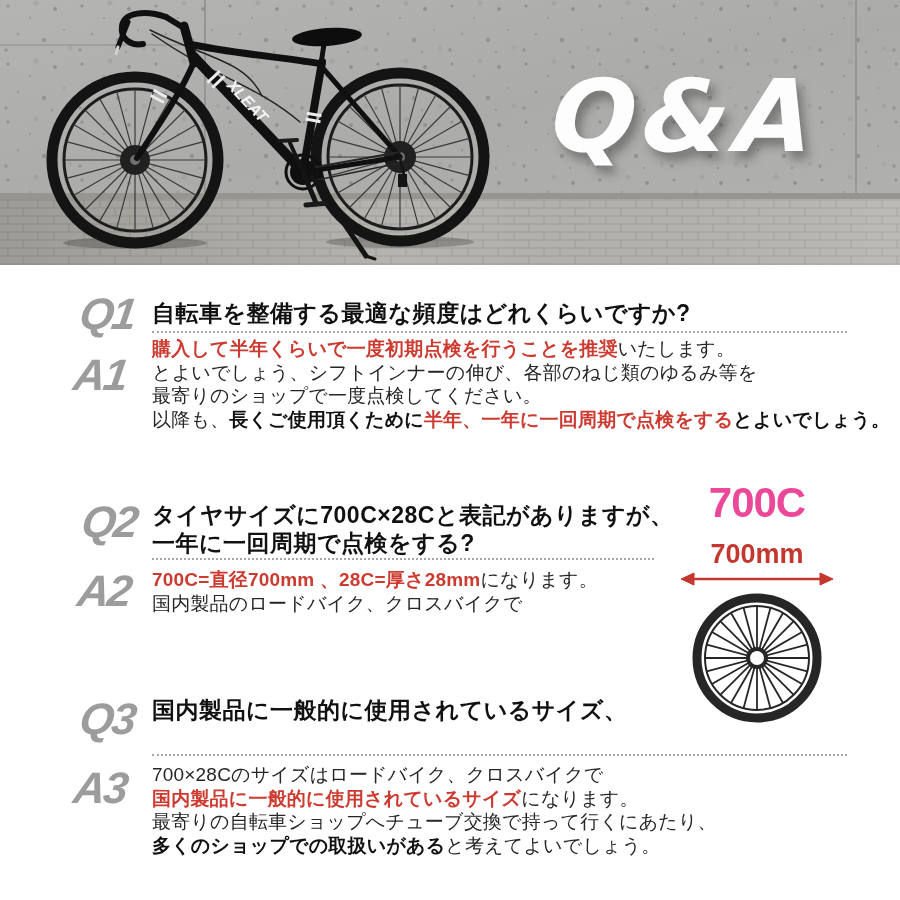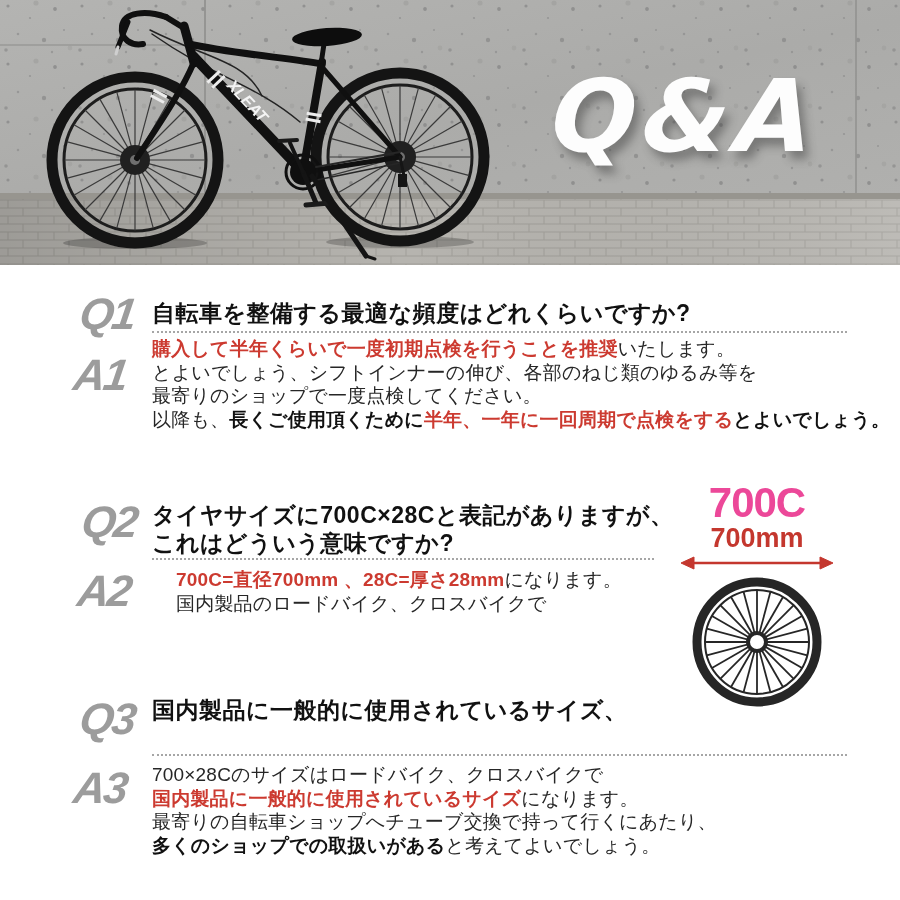--- a/index.html
+++ b/index.html
@@ -55,21 +55,21 @@
   .wheel-diagram{
     position:absolute;left:678px;top:482px;width:158px;
     text-align:center;
   }
   .wheel-size{
     font-size:42px;font-weight:800;letter-spacing:-1px;
     color:#ec4899;line-height:42px;
   }
   .wheel-diameter{
     font-size:27px;font-weight:800;color:#c4372e;line-height:28px;
-    margin-top:0px;
+    margin-top:16px;
   }
   .wheel-diagram svg{display:block;margin:2px auto 0 auto;}
 </style>
 </head>
 <body>
 
 <div class="hero">
   <svg width="900" height="265" viewBox="0 0 900 265">
     <defs>
       <linearGradient id="wallgrad" x1="0" y1="0" x2="1" y2="1">
@@ -224,25 +224,25 @@
 <div class="answer" style="left:152px;top:339px;font-family:Liberation Mono, monospace;">
   <div><span class="sr">購入して半年くらいで一度初期点検を行うことを推奨</span><span class="sn">いたします。</span></div>
   <div><span class="sn">とよいでしょう、シフトインナーの伸び、各部のねじ類のゆるみ等を</span></div>
   <div><span class="sn">最寄りのショップで一度点検してください。</span></div>
   <div><span class="sn">以降も、</span><span class="sb">長くご使用頂くために</span><span class="sr">半年、一年に一回周期で点検をする</span><span class="sb">とよいでしょう。</span></div>
 </div>
 
 <div class="qa-label" style="left:82px;top:502px;">Q2</div>
 <div class="question" style="left:152px;top:501px;">
   <div>タイヤサイズに700C×28Cと表記がありますが、</div>
-  <div>これはどういう意味ですか?</div>
+  <div>一年に一回周期で点検をする?</div>
 </div>
 <div class="dots" style="left:152px;top:558px;width:502px;"></div>
 <div class="qa-label" style="left:78px;top:571px;">A2</div>
-<div class="answer" style="left:152px;top:568px;margin-left:24px;">
+<div class="answer" style="left:152px;top:568px;">
   <div><span class="sr">700C=直径700mm 、28C=厚さ28mm</span><span class="sn">になります。</span></div>
   <div><span class="sn">国内製品のロードバイク、クロスバイクで</span></div>
 </div>
 
 <div class="wheel-diagram">
   <div class="wheel-size">700C</div>
   <div class="wheel-diameter">700mm</div>
   <svg width="158" height="158" viewBox="0 0 158 158">
     <g stroke="#c4372e" fill="#c4372e">
       <line x1="12" y1="9" x2="146" y2="9" stroke-width="2.5"></line>

